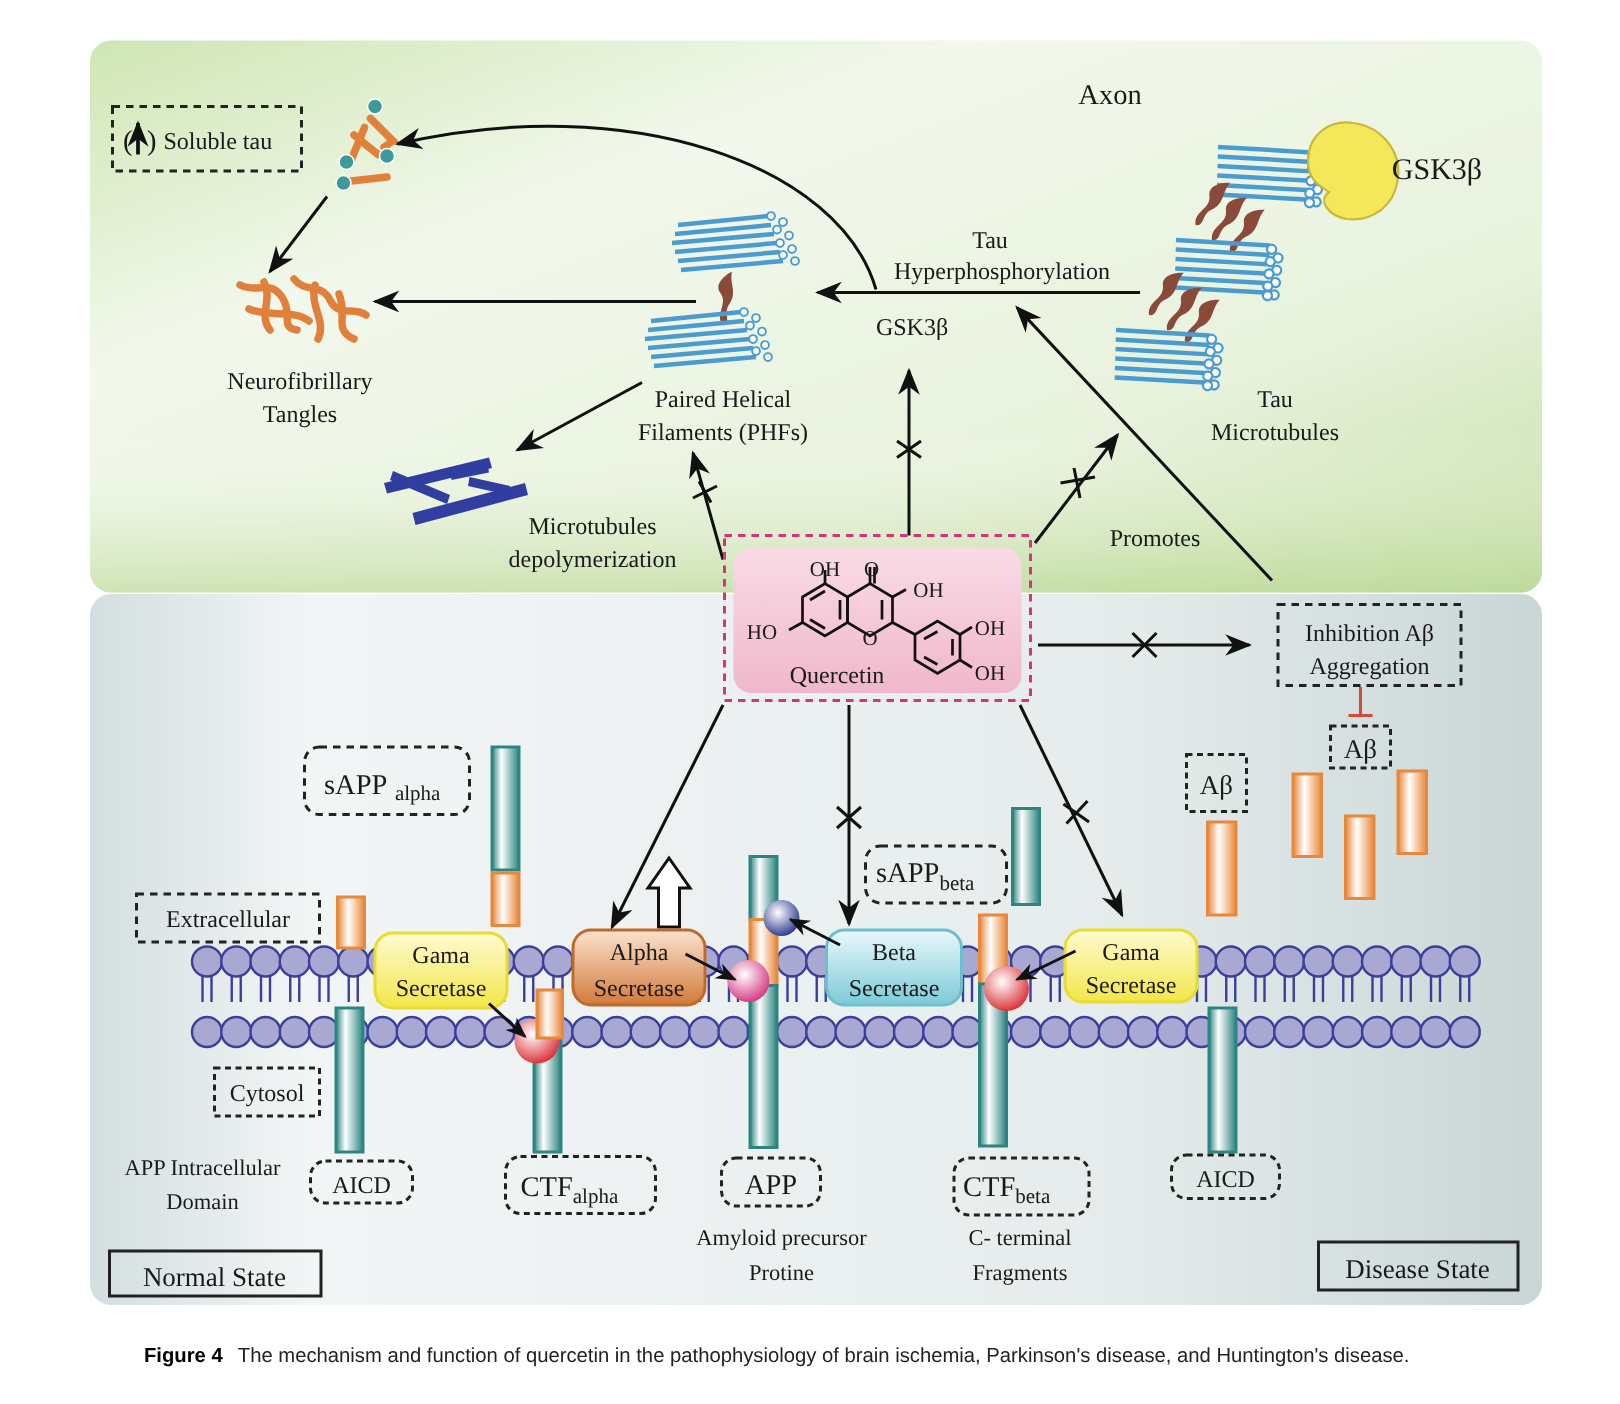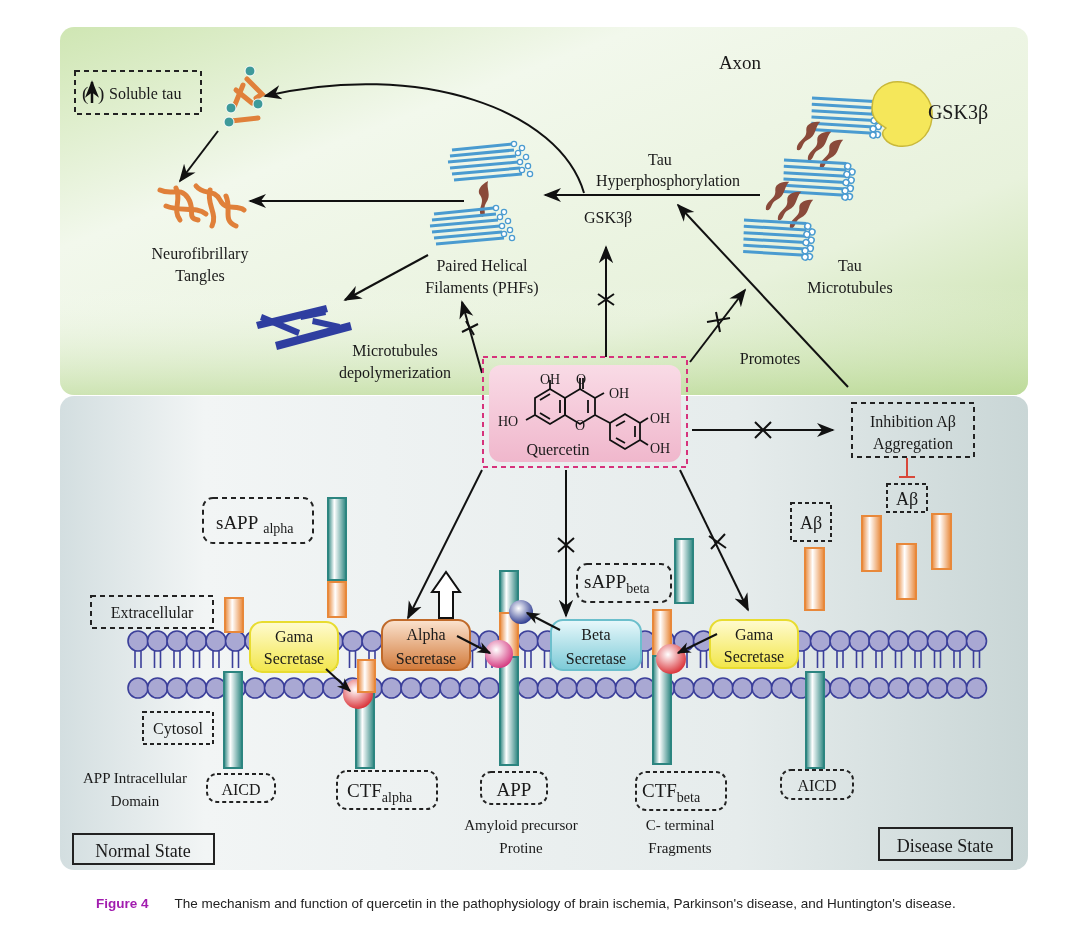--- a/index.html
+++ b/index.html
@@ -1,20 +1,20 @@
 <!DOCTYPE html>
 <html><head>
 <meta charset="utf-8">
 <style>
   html,body{margin:0;padding:0;background:#ffffff;}
   body{width:1080px;height:936px;position:relative;overflow:hidden;font-family:"Liberation Serif","DejaVu Serif",serif;color:#1a1a1a;}
   #diagram{position:absolute;left:0;top:0;width:1080px;height:880px;}
   .t{font-family:"Liberation Serif","DejaVu Serif",serif;fill:#1a1a1a;}
   .caption{position:absolute;left:96px;top:896px;font-family:"Liberation Sans","DejaVu Sans",sans-serif;font-size:13.5px;color:#222;white-space:nowrap;}
-  .caption .fig{color:#a21caf;font-weight:bold;margin-right:26px;}
+  .caption .fig{color:#000000;font-weight:bold;margin-right:10px;}
 </style>
 </head>
 <body>
 
 <svg id="diagram" width="1080" height="880" viewBox="0 0 1080 880" xmlns="http://www.w3.org/2000/svg">
   <defs>
     <linearGradient id="gAxon" x1="0" y1="0" x2="1" y2="1">
       <stop offset="0" stop-color="#cfe6b3"></stop>
       <stop offset="0.3" stop-color="#f2f8ec"></stop>
       <stop offset="0.7" stop-color="#e8f2dc"></stop>

